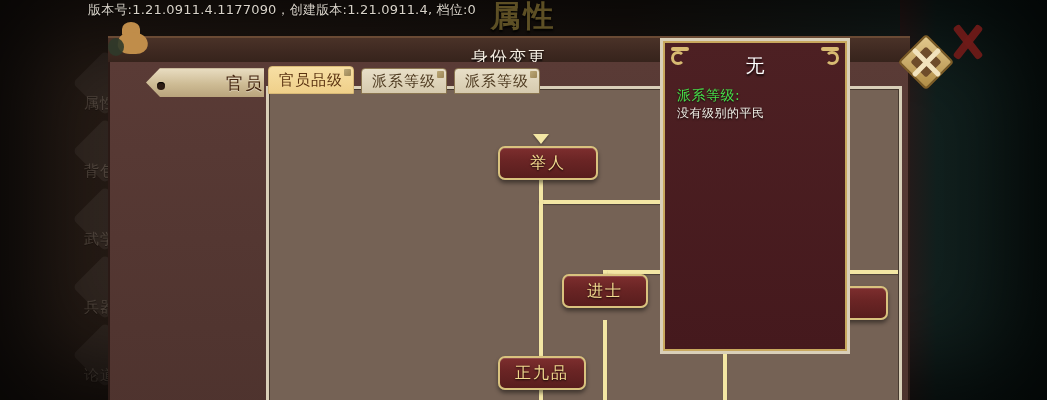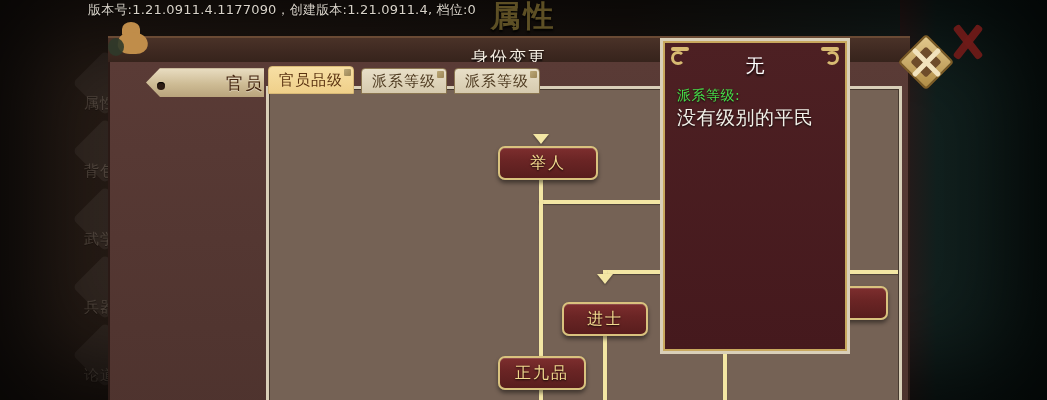--- a/index.html
+++ b/index.html
@@ -131,21 +131,21 @@
   
   #detail-panel{position:absolute;left:552px;top:14px;width:190px;height:316px;
      background:#d9cfb8;padding:3px;z-index:28;}
   #detail-inner{position:relative;width:100%;height:100%;
      background:linear-gradient(180deg,#4d2023 0%,#45191d 100%);
      border:2px solid #c8a85e;}
   #detail-title{position:absolute;left:0;right:0;top:10px;text-align:center;
      font-size:19px;color:#ffffff;text-shadow:0 2px 2px rgba(0,0,0,.8);}
   #detail-method-label{position:absolute;left:12px;top:44px;font-size:14px;
      color:#47e04a;text-shadow:0 1px 2px rgba(0,0,0,.9);letter-spacing:.5px;}
-  #detail-method-value{position:absolute;left:12px;top:62px;font-size:19px;
+  #detail-method-value{position:absolute;left:12px;top:62px;font-size:12px;
      color:#f2f0e8;text-shadow:0 1px 2px rgba(0,0,0,.9);letter-spacing:.5px;}
   .scroll-corner{position:absolute;width:22px;height:20px;}
   .scroll-corner .sc-ring{position:absolute;left:2px;top:4px;width:14px;height:14px;
      border:3px solid #d8bb72;border-radius:50%;border-right-color:transparent;}
   .scroll-corner .sc-bar{position:absolute;left:2px;top:0;width:18px;height:4px;
      background:#d8bb72;border-radius:2px;}
   #sc-left{left:4px;top:4px;}
   #sc-right{right:4px;top:4px;transform:scaleX(-1);}
 </style>
 </head>
@@ -244,21 +244,21 @@
         <div class="line v" style="left:453px;top:230px;height:100px"></div>
 
         <div class="line v" style="left:269px;top:300px;height:30px"></div>
 
         <div class="node" style="left:228px;top:56px;width:100px">
           <span class="node-label">举人</span>
         </div>
         <div class="node" style="left:470px;top:126px;width:86px">
           <span class="node-label">贡士</span>
         </div>
-        <div class="node" style="left:292px;top:212px;width:86px">
+        <div class="node" style="left:292px;top:184px;width:86px">
           <span class="node-label">进士</span>
         </div>
         <div class="node" style="left:412px;top:196px;width:86px">
           <span class="node-label">探花</span>
         </div>
         <div class="node" style="left:532px;top:196px;width:86px">
           <span class="node-label"></span>
         </div>
         <div class="node" style="left:228px;top:266px;width:88px">
           <span class="node-label">正九品</span>

